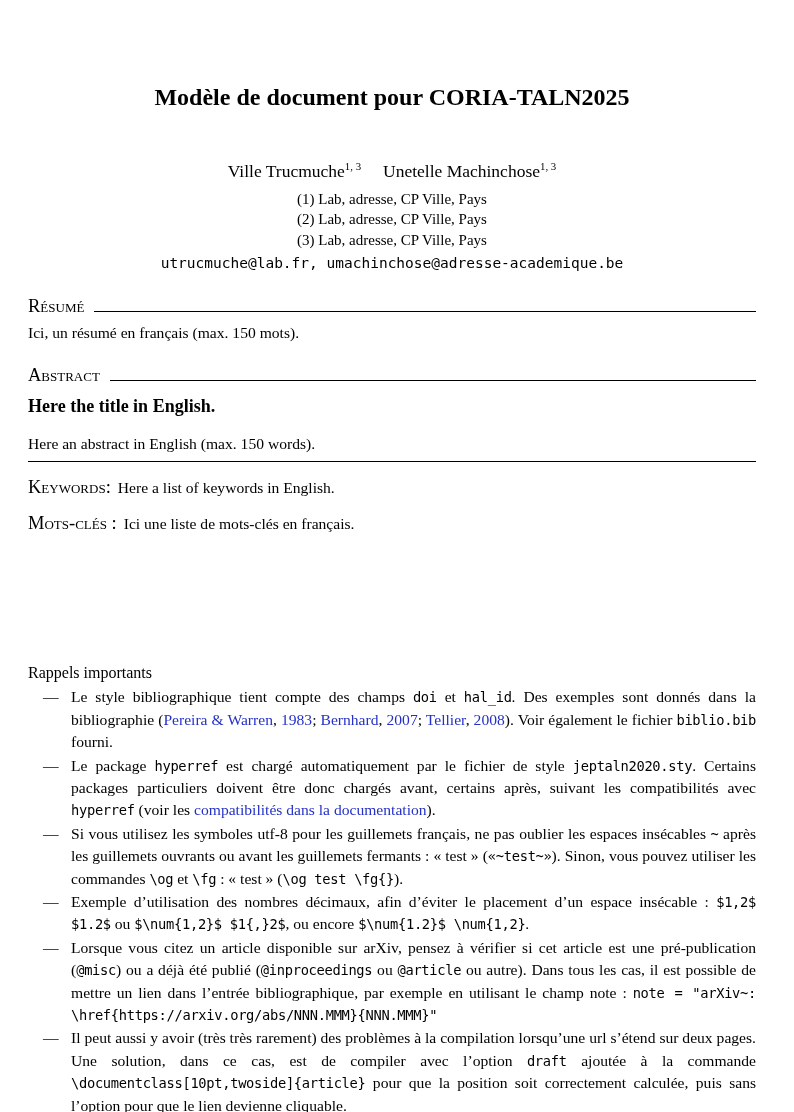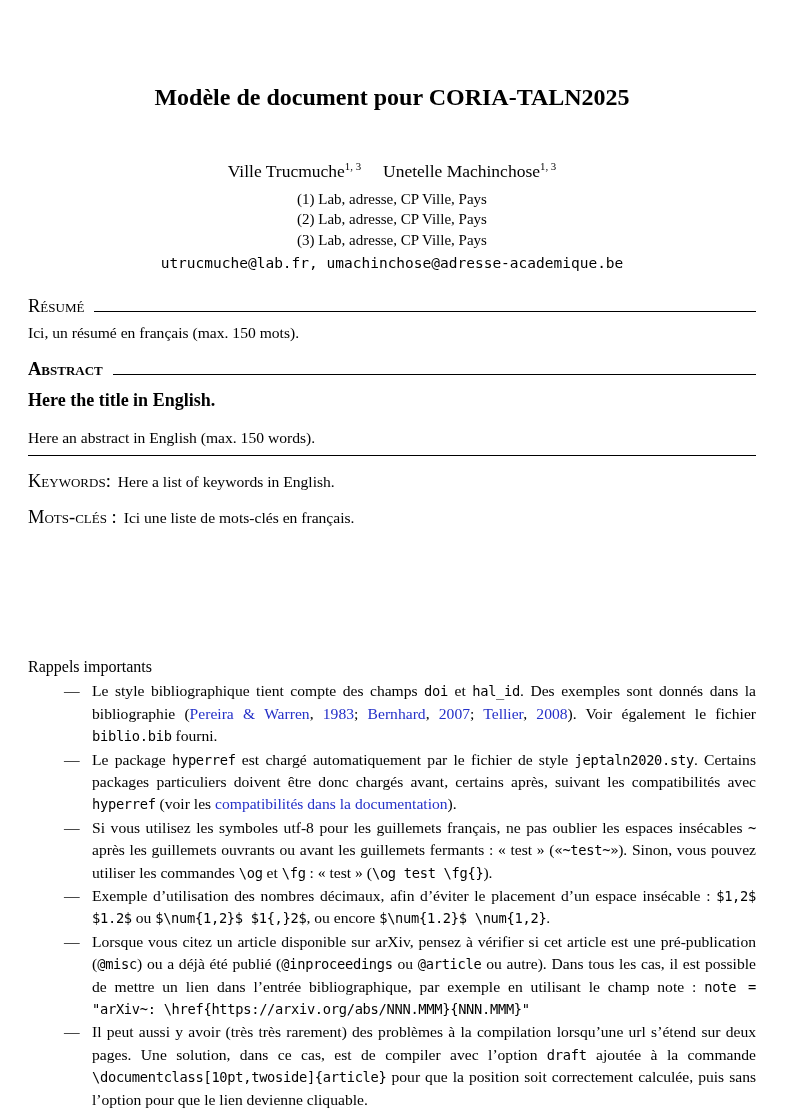--- a/index.html
+++ b/index.html
@@ -18,36 +18,36 @@
   .seg-sup, sup.seg-sup { font-size:0.62em; }
 
   .affils { margin-top:7px; }
   .affil { text-align:center; font-size:15px; line-height:20.5px; }
   .emails {
     text-align:center; margin-top:4px;
     font-family:"DejaVu Sans Mono", monospace; font-size:14.5px; line-height:19px;
   }
 
   .absrow { display:flex; align-items:flex-end; margin-top:22px; }
-  .absrow.second { margin-top:15px;font-weight:bold; }
+  .absrow.second { margin-top:21px; }
   .sc { font-variant:small-caps; font-size:18.5px; line-height:22px; white-space:nowrap; }
   .absrow .rule { flex:1; border-bottom:1.6px solid #000; margin:0 0 5px 10px; }
 
   .abs-text { font-size:15.6px; line-height:21px; margin-top:5px; }
   .abs-entitle { font-size:18px; font-weight:bold; line-height:21px; margin-top:10px; }
   .abs-close { margin-top:16px; padding-bottom:7px; border-bottom:1.6px solid #000; }
 
   .kwline { margin-top:14px; font-size:15.6px; line-height:21px; }
   .kwline .sc { margin-right:7px; }
 
   .rappels { margin-top:128px; }
   .rappels-heading { font-size:16px; font-weight:normal; line-height:21px; margin-bottom:3px; }
 
   .list-item {
-    margin-left:36px; padding-left:28px; text-indent:-28px;
+    margin-left:15px; padding-left:28px; text-indent:-28px;
     font-size:15.6px; line-height:22.4px; text-align:justify;
     margin-top:1px;
   }
   .dash { display:inline-block; width:28px; text-indent:0; }
   .itext { text-indent:0; }
 
   .seg-plain { }
   .seg-mono { font-family:"DejaVu Sans Mono", monospace; font-size:0.88em; letter-spacing:-0.3px; }
   .seg-italic { }
   .seg-link { color:var(--link); }

